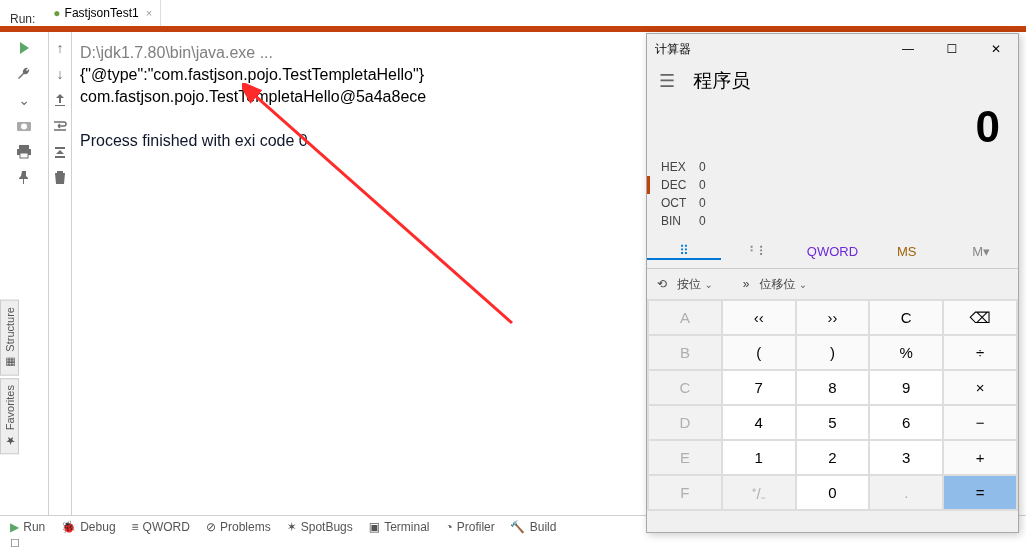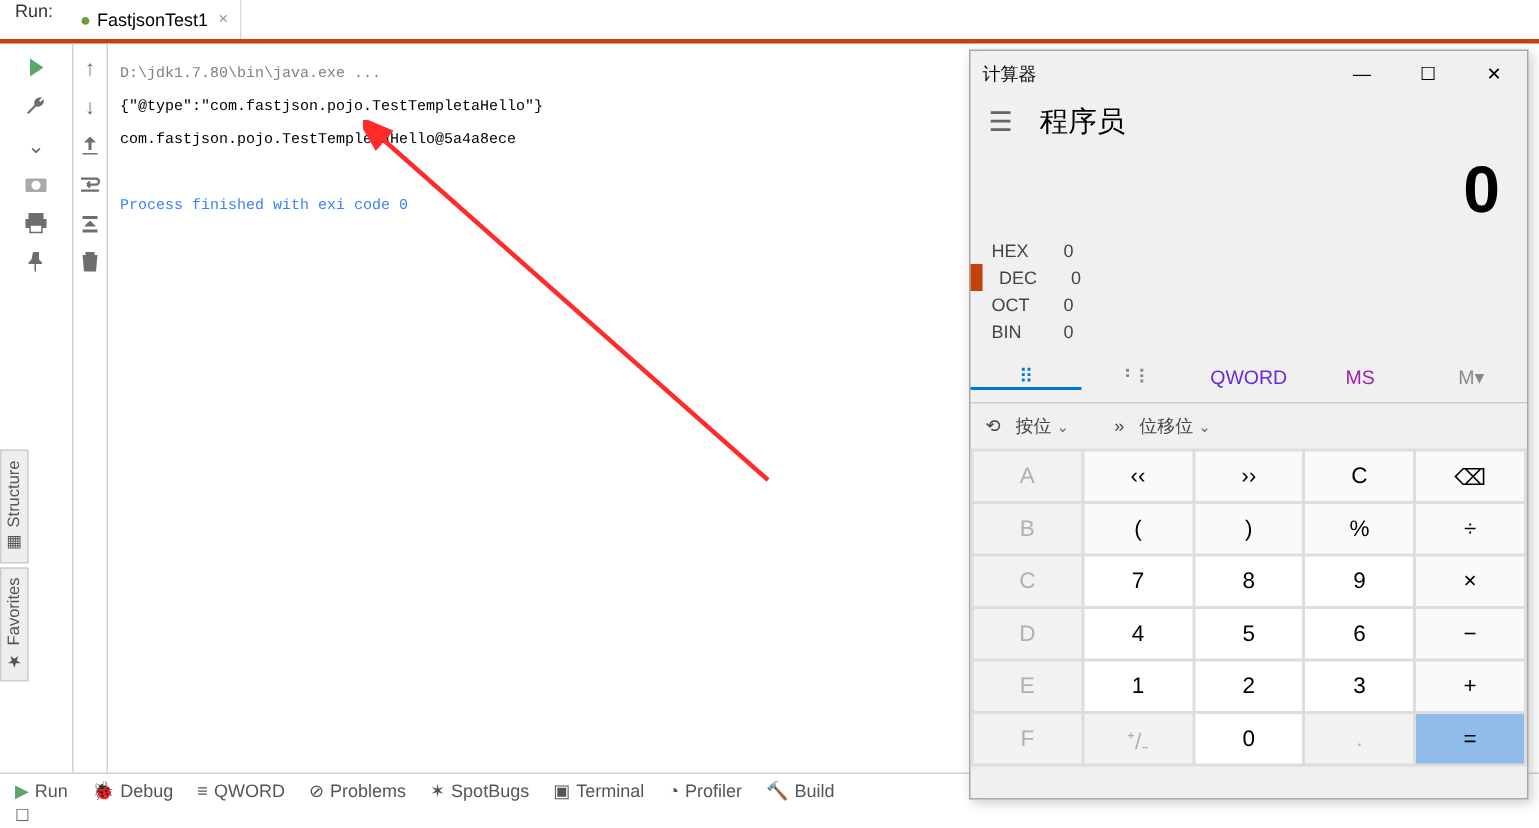--- a/index.html
+++ b/index.html
@@ -1,48 +1,48 @@
 <!DOCTYPE html>
 <html><head>
 <meta charset="utf-8">
 <style>
 html,body{margin:0;padding:0;font-family:"Segoe UI",Arial,sans-serif;font-size:12px;background:#fff;color:#000;overflow:hidden;width:1026px;height:552px;position:relative}
-.ide-top{display:flex;height:26px;border-bottom:3px solid #c2410c;align-items:flex-start}
+.ide-top{display:flex;height:26px;border-bottom:6px solid #c2410c;align-items:flex-end}
 .run-label{padding:0 10px;color:#333}
 .tab{display:flex;align-items:center;gap:4px;padding:0 8px;height:100%;border-right:1px solid #ddd;background:#fff}
 .tab .icn{color:#6a9e3e}
 .tab .close{color:#999;font-size:11px;margin-left:3px}
 .ide-body{display:flex;height:494px}
 .col{display:flex;flex-direction:column;align-items:center;gap:10px;padding-top:8px;border-right:1px solid #d0d0d0}
 .col1{width:48px}
 .col2{width:22px}
 .ico{width:16px;height:16px;display:flex;align-items:center;justify-content:center;color:#6e6e6e;font-size:14px}
 .ico svg{width:16px;height:16px}
 .play svg{fill:#59a869}
-.console{flex:1;padding:10px 8px;font-family:Liberation Mono, monospace;font-size:10px;line-height:22px;position:relative;color:#000}
+.console{flex:1;padding:10px 8px;font-family:Liberation Sans, sans-serif;font-size:16px;line-height:22px;position:relative;color:#000}
 .c-gray{color:#808080}
-.c-blue{color:#3b82f6}
+.c-blue{color:#0f172a}
 .side-tabs{position:absolute;left:0;top:300px;display:flex;flex-direction:column;gap:2px}
 .side-tab{writing-mode:vertical-rl;transform:rotate(180deg);background:#eee;border:1px solid #ccc;padding:6px 2px;font-size:11px;color:#555;display:flex;align-items:center;gap:4px}
 .bottom-bar{position:absolute;left:0;bottom:14px;right:0;height:22px;border-top:1px solid #d0d0d0;display:flex;align-items:center;gap:16px;padding:0 10px;background:#fff;font-size:12px;color:#555}
 .bottom-bar .item{display:flex;align-items:center;gap:4px}
 .status{position:absolute;left:0;bottom:0;right:0;height:18px;display:flex;align-items:center;padding:0 10px;font-size:11px;color:#666}
 .arrow{position:absolute;pointer-events:none}
 
 .calc{position:absolute;left:646px;top:33px;width:371px;height:498px;background:#f0f0f0;border:1px solid #a8a8a8;box-shadow:2px 2px 8px rgba(0,0,0,0.2);z-index:10}
 .calc-title{height:30px;display:flex;align-items:center;padding:0 8px;font-size:12px;color:#000}
 .calc-wbtn{position:absolute;top:0;right:0;height:30px;display:flex}
 .calc-wbtn div{width:44px;display:flex;align-items:center;justify-content:center;color:#000}
 .calc-head{display:flex;align-items:center;padding:4px 12px 0;gap:18px}
 .menu-icn{font-size:18px;color:#666;line-height:1}
 .mode{font-weight:400;font-size:19px}
 .display{text-align:right;padding:8px 18px 4px;font-size:44px;font-weight:600;color:#000}
 .bases{padding:2px 14px 4px;font-size:12px}
-.base-row{display:flex;gap:12px;padding:2px 0;color:#444}
-.base-row.active{border-left:8px solid #c2410c;margin-left:-14px;padding-left:11px}
+.base-row{display:flex;gap:2px;padding:2px 0;color:#444}
+.base-row.active{border-left:3px solid #c2410c;margin-left:-14px;padding-left:11px}
 .base-lbl{width:36px}
 .view-row{display:flex;align-items:center;height:34px;border-bottom:1px solid #ccc}
 .vt{flex:1;text-align:center;color:#888;font-size:13px;display:flex;align-items:center;justify-content:center;gap:4px}
 .vt.act{color:#000;border-bottom:2px solid #0078d7;margin-bottom:-1px}
 .ctrl-row{display:flex;align-items:center;height:30px;padding:0 10px;gap:10px;font-size:12px;color:#444}
 .ctrl-row .chev{font-size:10px;color:#666}
 .keys{display:grid;grid-template-columns:repeat(5,1fr);gap:2px;padding:2px;background:#ddd}
 .key{height:33px;background:#fafafa;display:flex;align-items:center;justify-content:center;font-size:15px;color:#000}
 .key.mut{color:#b0b0b0;background:#f2f2f2}
 .key.ltr{background:#f2f2f2}
@@ -210,21 +210,21 @@
       </div>
     <div class="base-row">
         <span class="base-lbl">BIN</span>
         <span>0</span>
       </div>
   </div>
   <div class="view-row">
     <div class="vt act" style="color:#0078d7">⠿</div>
     <div class="vt">⠃⠇</div>
     <div class="vt" style="color:#6d28d9">QWORD</div>
-    <div class="vt" style="color:#a21caf">MS</div>
+    <div class="vt" style="color:#a16207">MS</div>
     <div class="vt">M▾</div>
   </div>
   <div class="ctrl-row">
     <span>⟲</span>
     <span><span>按位</span> <span class="chev">⌄</span></span>
     <span style="width:10px"></span>
     <span>»</span>
     <span><span>位移位</span> <span class="chev">⌄</span></span>
   </div>
   <div class="keys">

